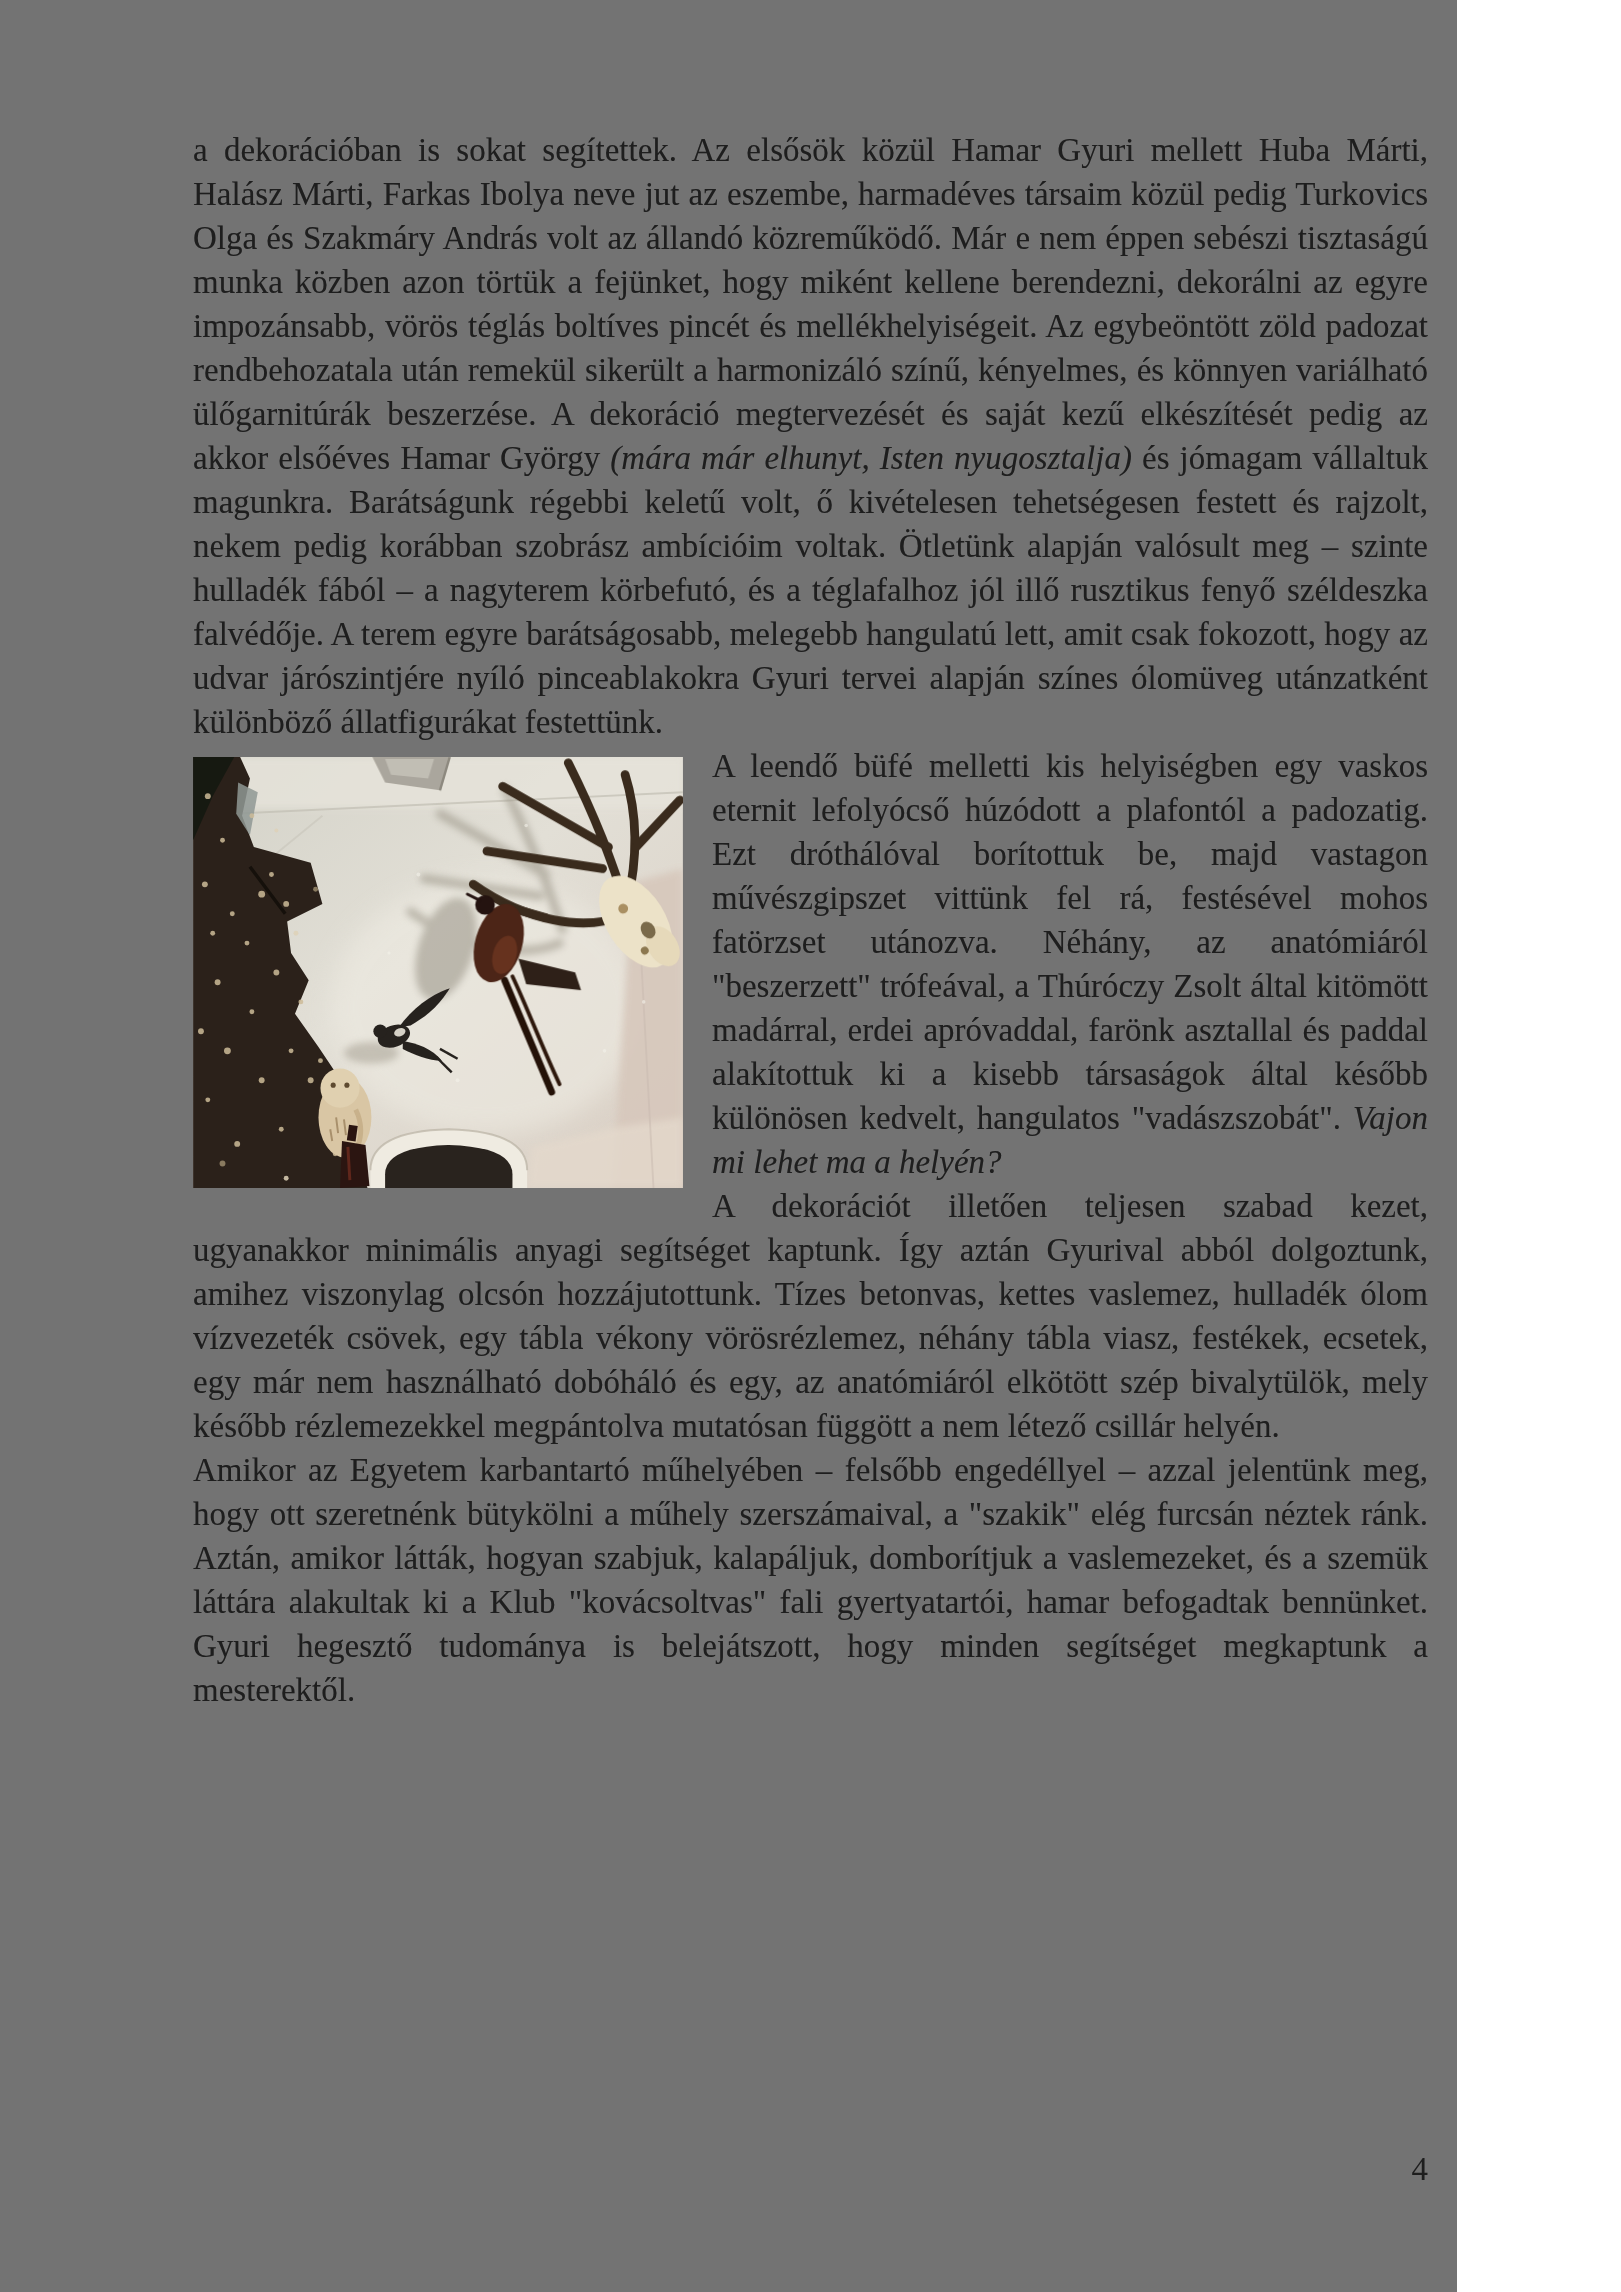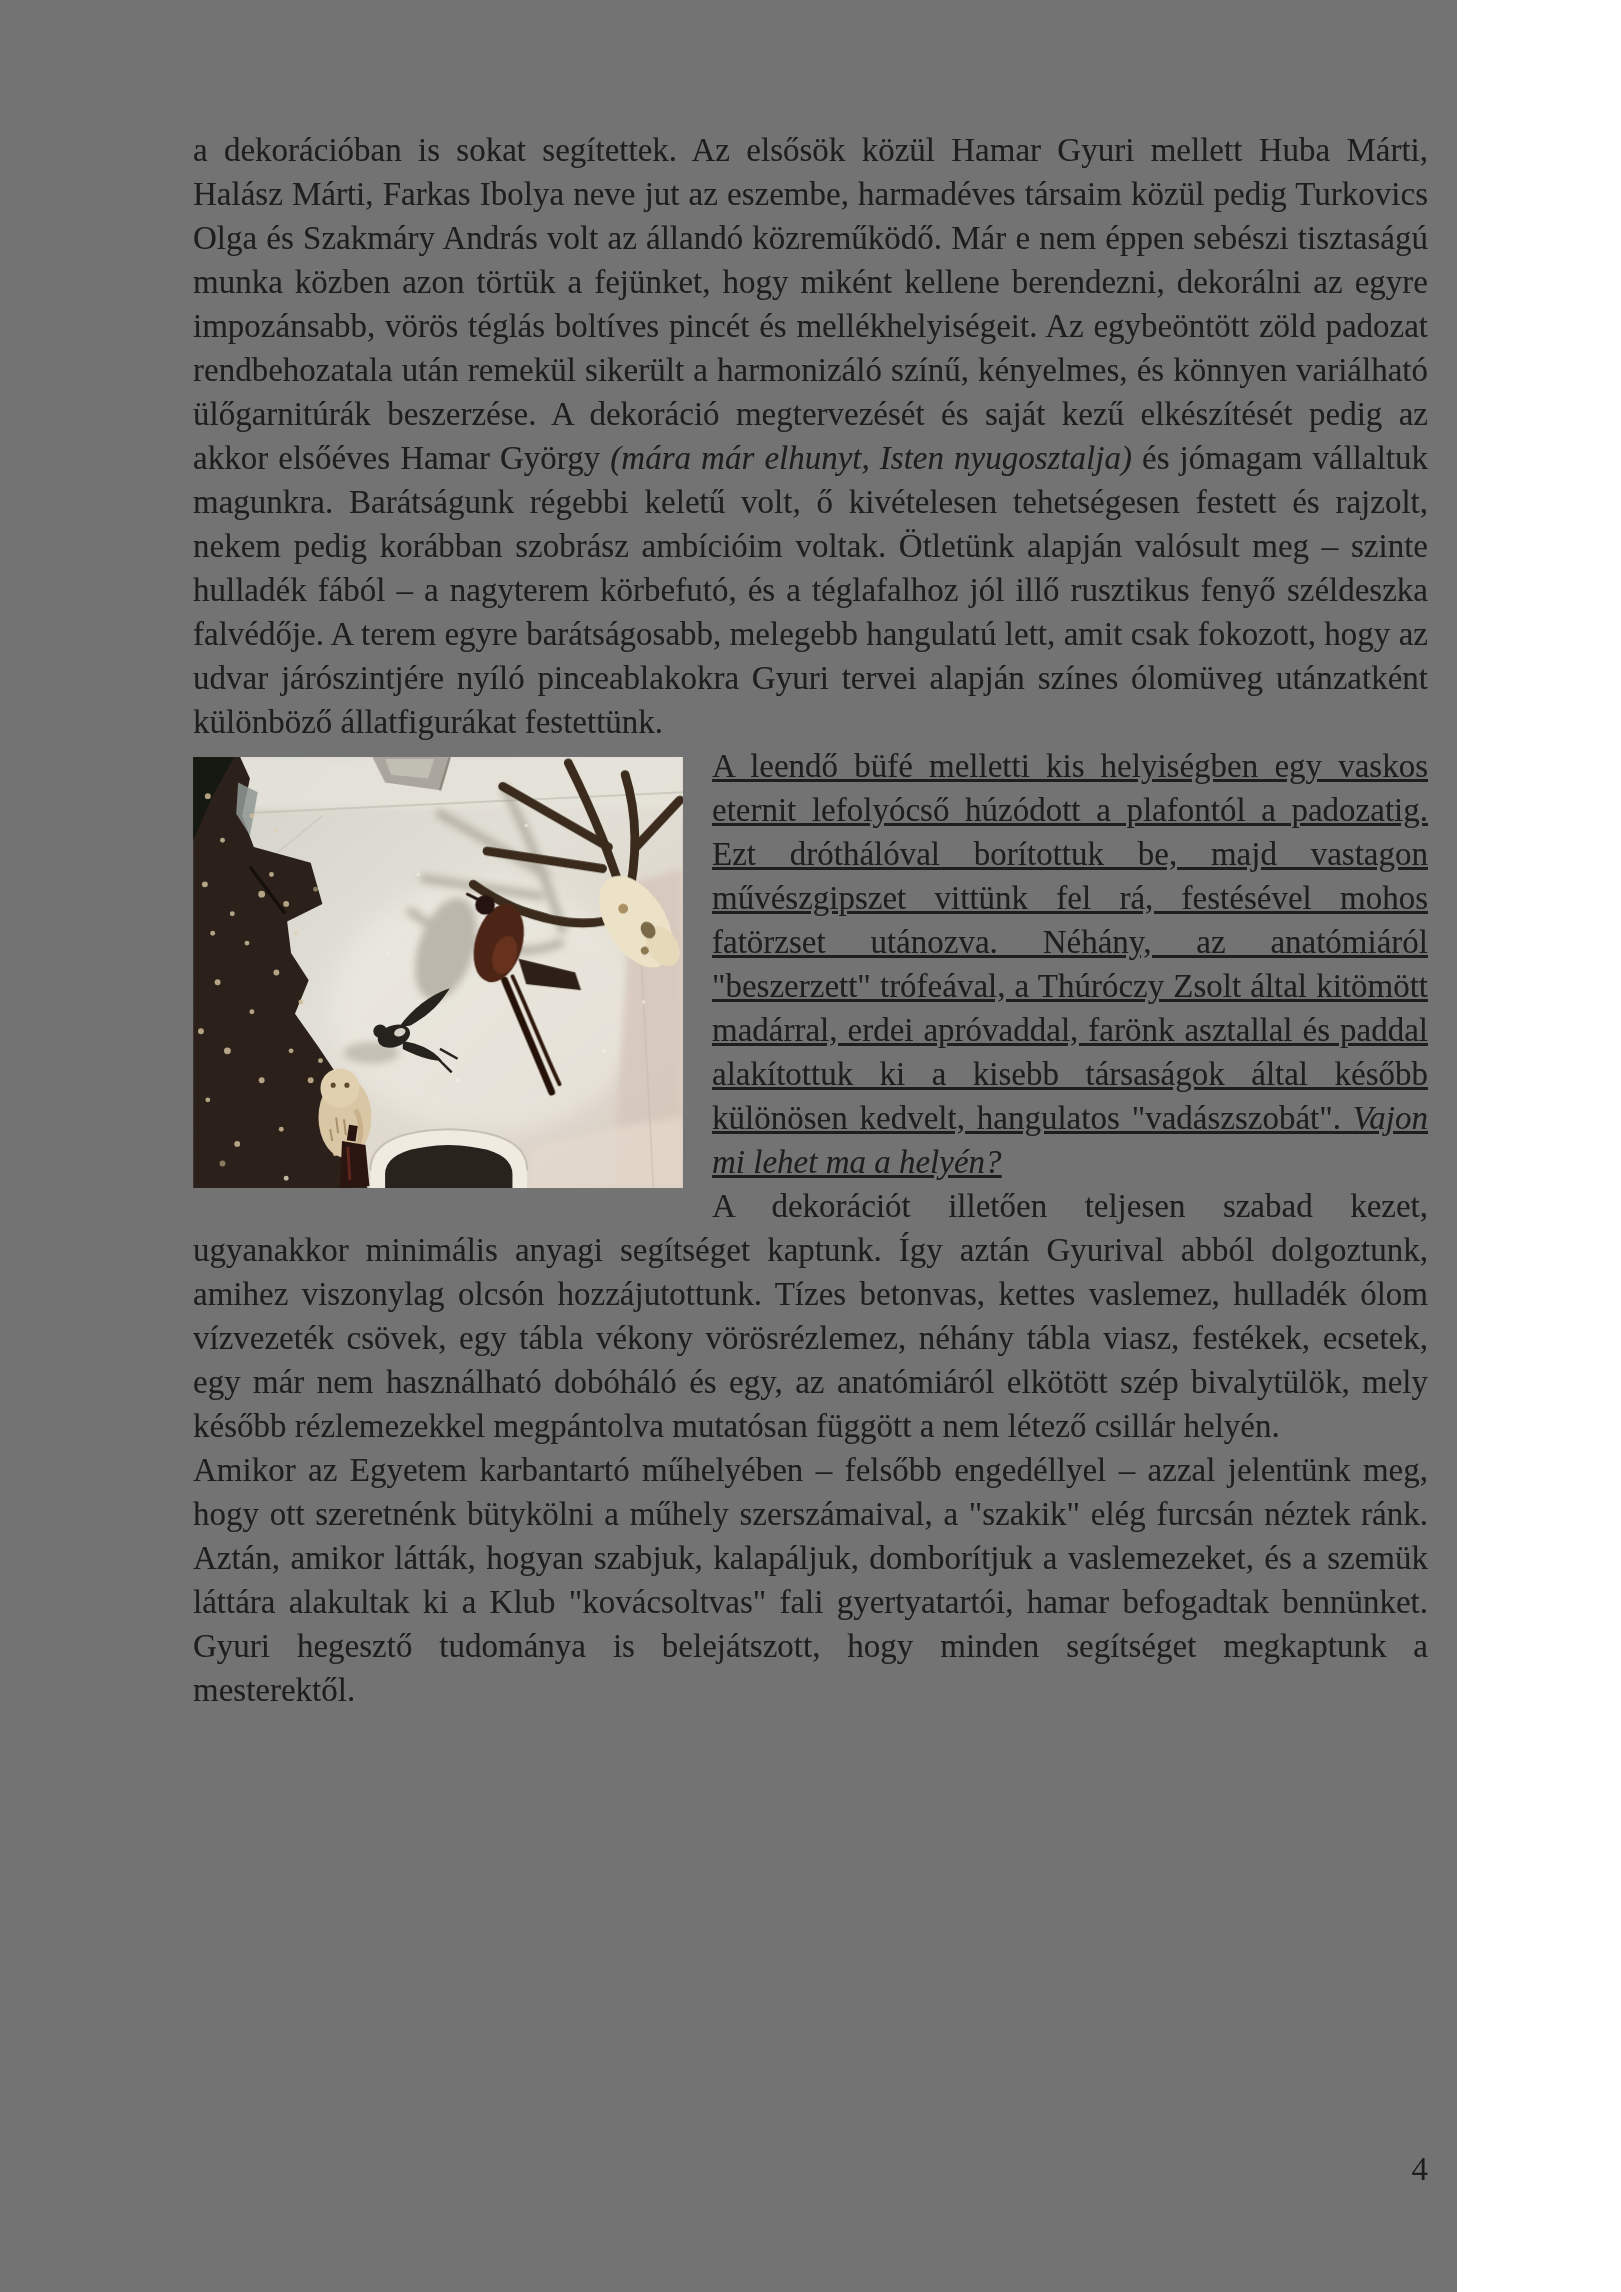--- a/index.html
+++ b/index.html
@@ -25,21 +25,21 @@
   }
   .content p { margin: 0; padding: 0; }
   .italic { font-style: italic; }
   .photo-float {
     float: left;
     width: 490px;
     height: 431px;
     margin: 12.7px 29px 21.6px 0;
   }
   .photo-float svg { display: block; width: 490px; height: 431px; }
-  .para2 { margin-top: 12.7px; text-decoration: underline; }
+  .para2 { margin-top: 12.7px; }
   .page-number {
     position: absolute;
     left: 193px;
     top: 2147px;
     width: 1235px;
     text-align: right;
     font-size: 33px;
     line-height: 44px;
   }
 </style>

